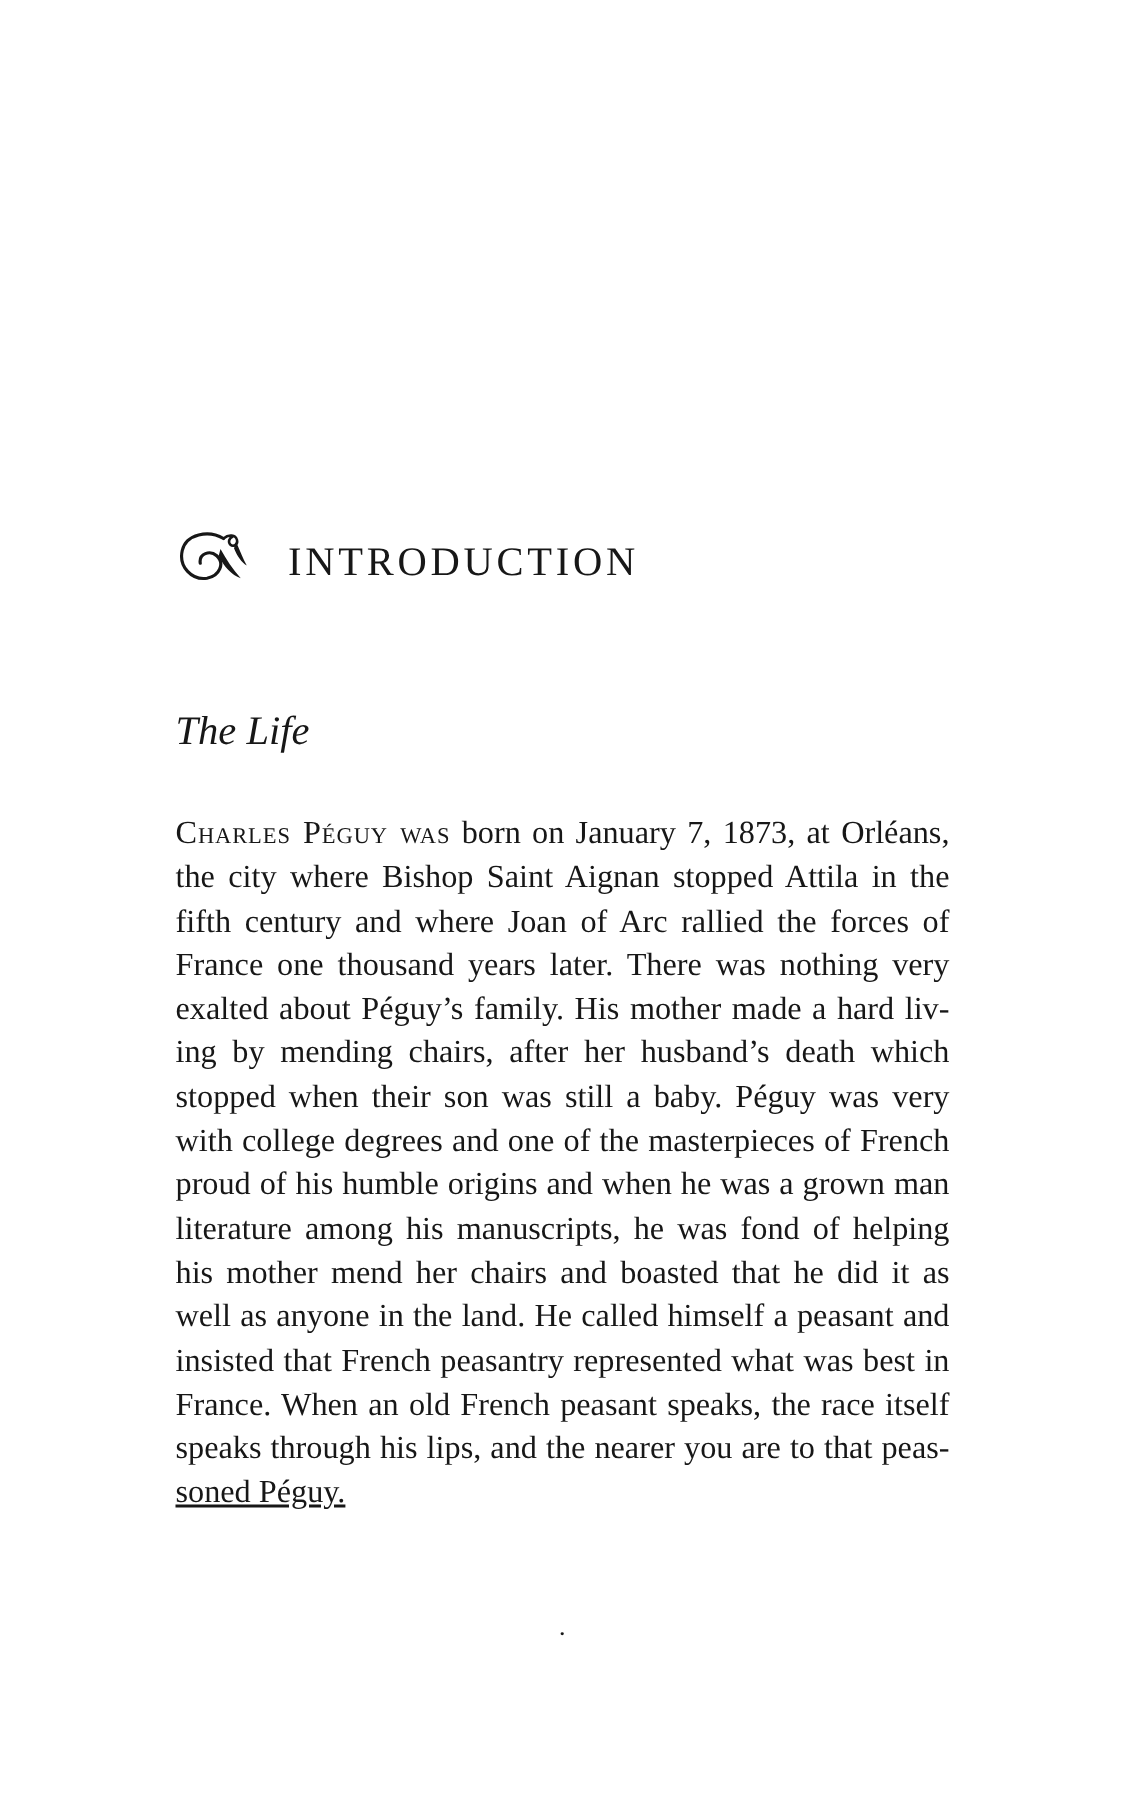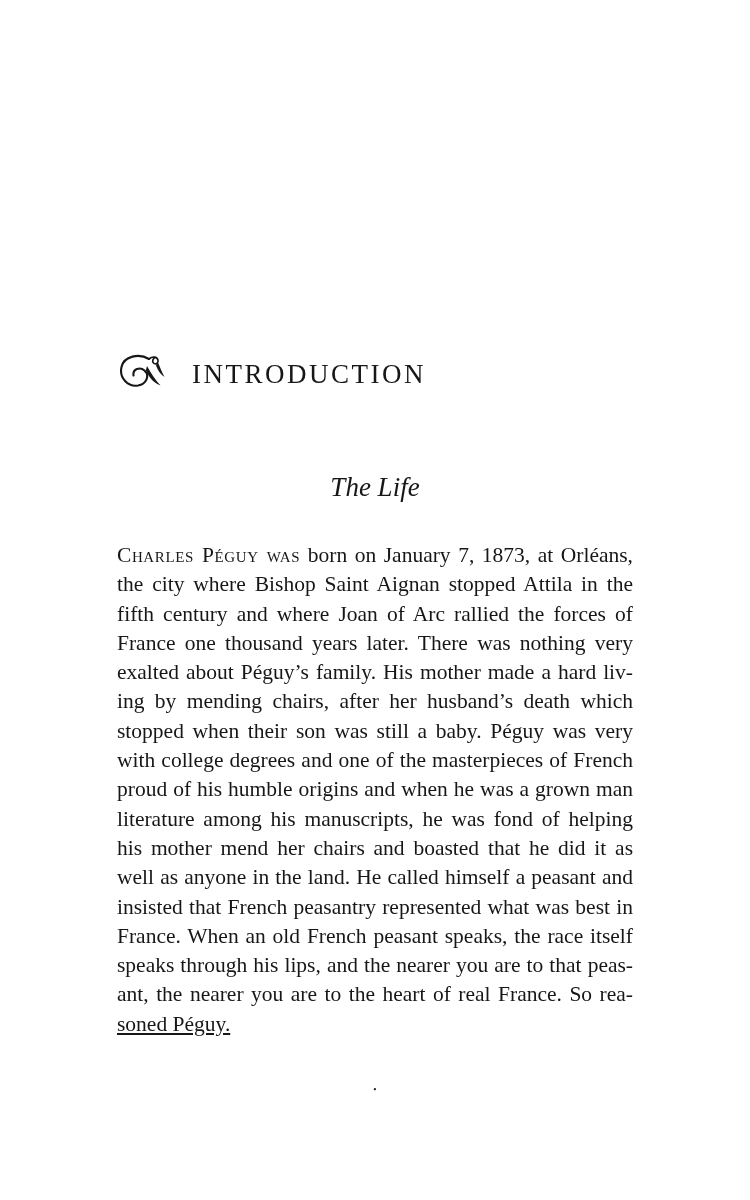--- a/index.html
+++ b/index.html
@@ -37,21 +37,21 @@
     letter-spacing: 2.5px;
     line-height: 40px;
     white-space: nowrap;
   }
   .subtitle {
     position: absolute;
     left: 117px;
     top: 470px;
     width: 516px;
     margin: 0;
-    text-align: center;
+    text-align: left;
     font-style: italic;
     font-weight: normal;
     font-size: 27px;
     line-height: 34px;
   }
   .body-text {
     position: absolute;
     left: 117px;
     top: 541px;
     width: 516px;
@@ -111,19 +111,18 @@
       <div class="line">ing by mending chairs, after her husband’s death which</div>
       <div class="line">stopped when their son was still a baby. Péguy was very</div>
       <div class="line">with college degrees and one of the masterpieces of French</div>
       <div class="line">proud of his humble origins and when he was a grown man</div>
       <div class="line">literature among his manuscripts, he was fond of helping</div>
       <div class="line">his mother mend her chairs and boasted that he did it as</div>
       <div class="line">well as anyone in the land. He called himself a peasant and</div>
       <div class="line">insisted that French peasantry represented what was best in</div>
       <div class="line">France. When an old French peasant speaks, the race itself</div>
       <div class="line">speaks through his lips, and the nearer you are to that peas-</div>
-      <div class="line">ant, the nearer you are to the heart of real France. So rea-</div>
       <div class="line last">soned Péguy.</div>
     </div>
 
   <div class="page-number">i</div>
 
 </div>
 
 </body></html>

